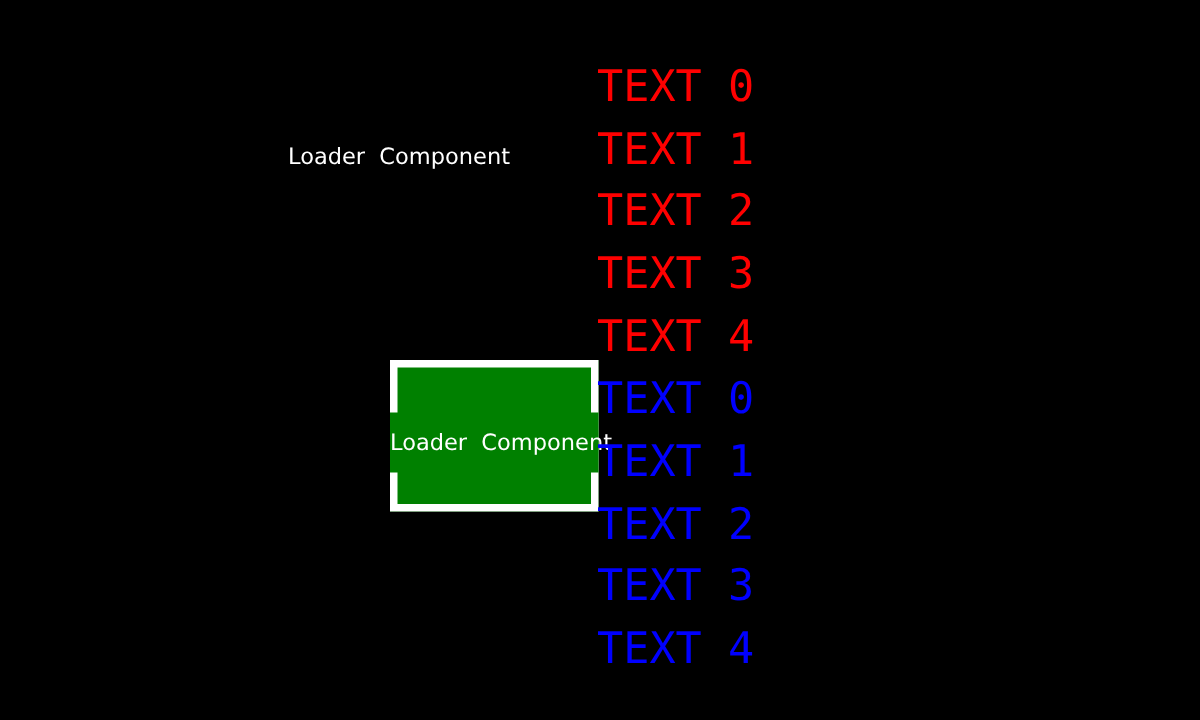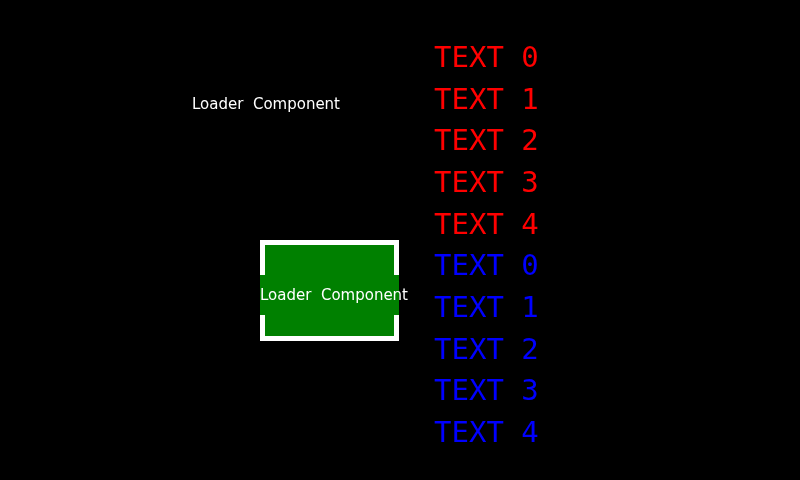--- a/index.html
+++ b/index.html
@@ -47,21 +47,20 @@
     left: 398px;
     top: 36px;
   }
   .text-item {
     height: 41.7px;
     display: flex;
     align-items: center;
     font-family: "DejaVu Sans Mono", monospace;
     font-size: 29px;
     white-space: pre;
-    margin-left: 36px;
   }
 </style>
 </head>
 <body>
 
 <div id="screen" style="background-color: rgb(0, 0, 0);">
 
   <div class="floating-label" style="color: rgb(255, 255, 255);">Loader  Component</div>
 
   <div class="loader-box" style="background-color: rgb(0, 128, 0); border-color: rgb(255, 255, 255);">

